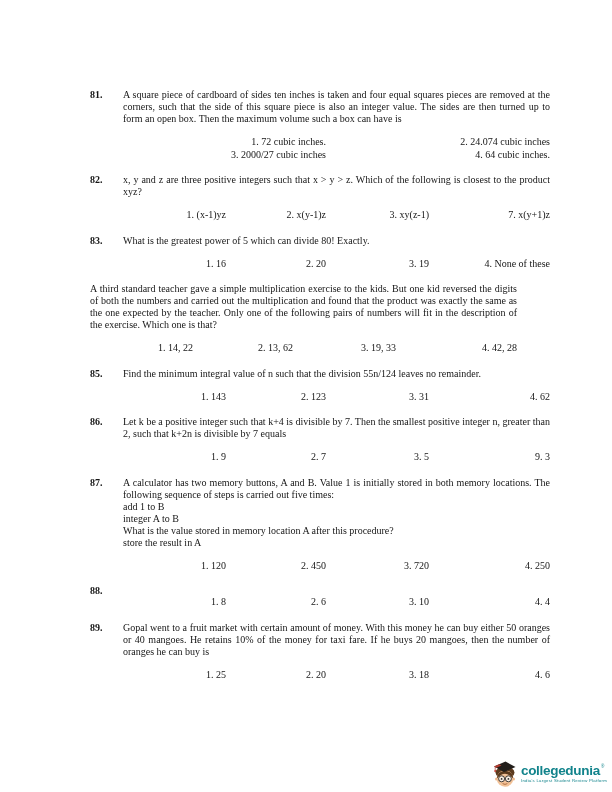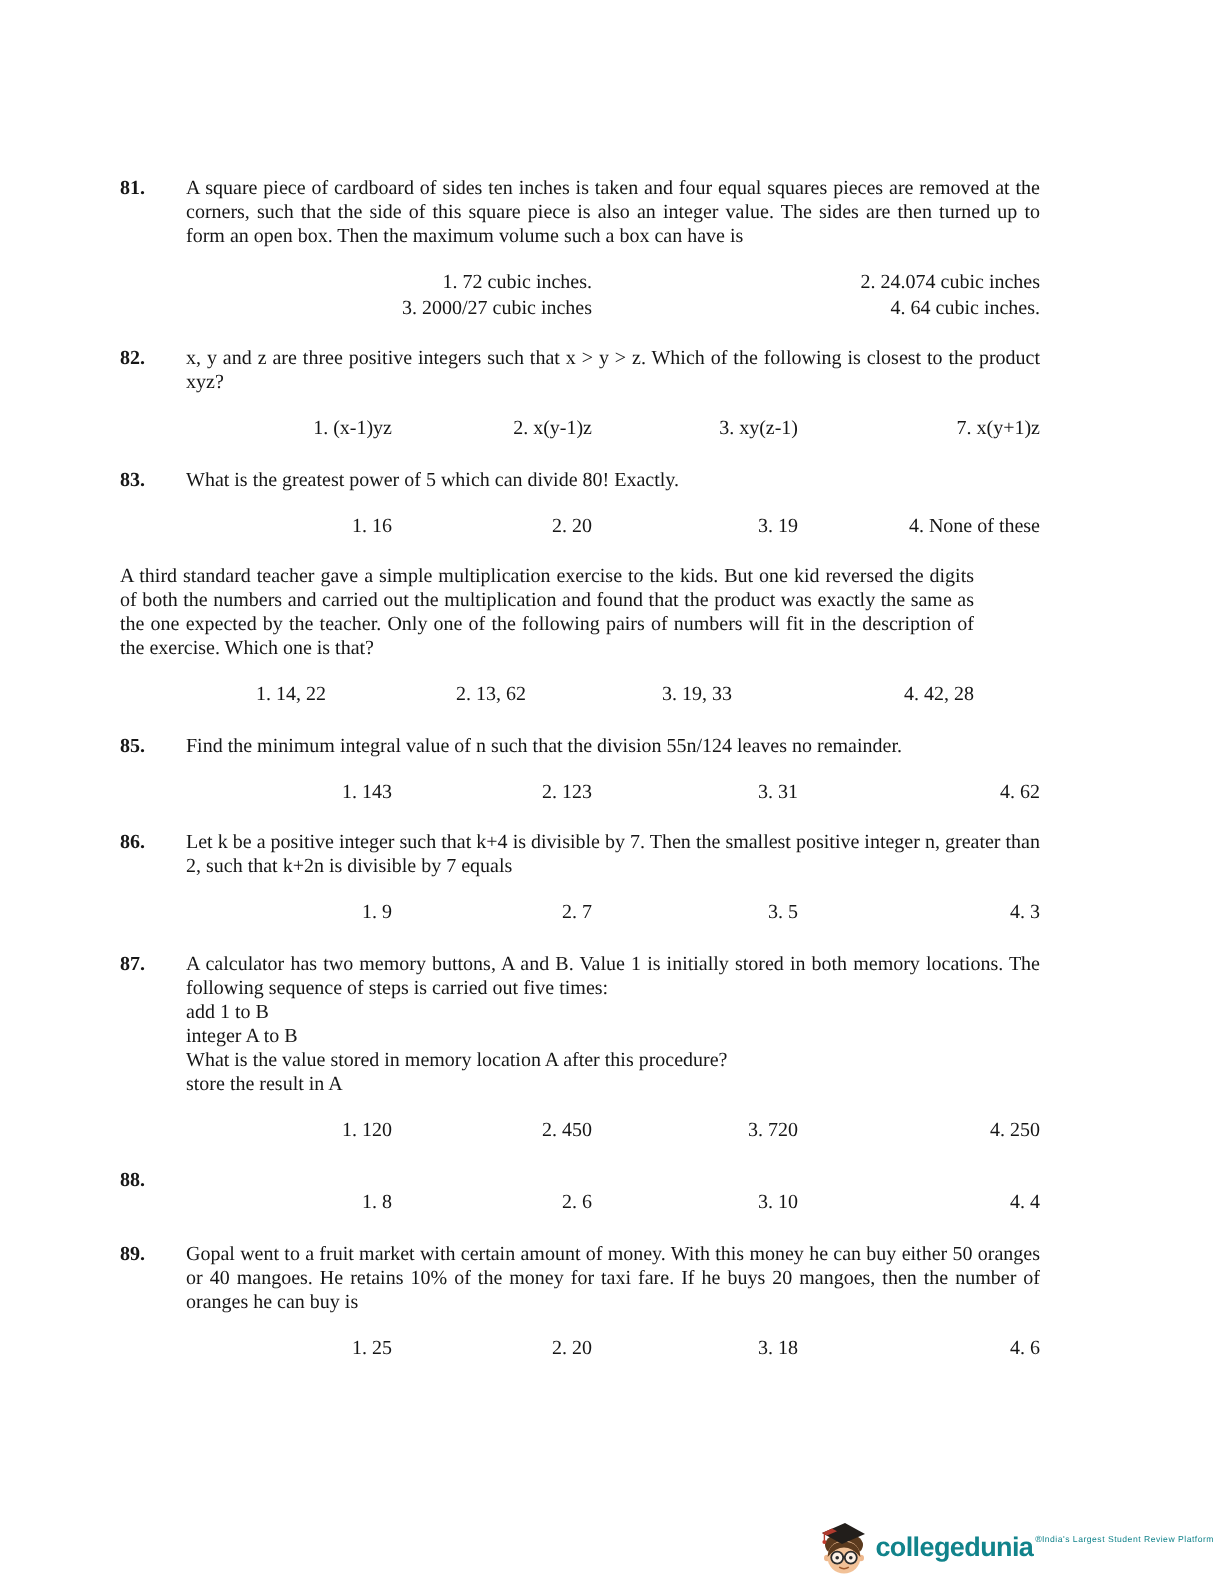--- a/index.html
+++ b/index.html
@@ -15,20 +15,21 @@
   .content {
     position: absolute;
     top: 89px;
     left: 0;
     right: 0;
   }
   .question {
     display: flex;
     padding-left: 60px;
     margin-bottom: 13px;
+    margin-left: 30px;
   }
   .q-num {
     width: 33px;
     flex-shrink: 0;
     font-weight: bold;
     font-size: 10px;
     line-height: 12px;
   }
   .q-body { width: 427px; }
   .q-body p {
@@ -52,21 +53,21 @@
     text-align: right;
   }
   .logo {
     position: absolute;
     right: 5px;
     bottom: 3px;
     display: flex;
     align-items: center;
     gap: 3px;
   }
-  .logo-text { display: flex; flex-direction: row; }
+  .logo-text { display: flex; flex-direction: column; }
   .brand-row { display: flex; align-items: flex-start; }
   .brand {
     font-family: "Liberation Sans", sans-serif;
     font-weight: 700;
     font-size: 13.5px;
     line-height: 14px;
     letter-spacing: -0.3px;
   }
   .reg-mark {
     font-family: "Liberation Sans", sans-serif;
@@ -148,21 +149,21 @@
         </div>
       </div>
       <div class="question">
         <div class="q-num">86.</div>
         <div class="q-body">
           <p>Let k be a positive integer such that k+4 is divisible by 7. Then the smallest positive integer n, greater than 2, such that k+2n is divisible by 7 equals</p>
           <div class="options cols-4">
             <span class="option">1. 9</span>
             <span class="option">2. 7</span>
             <span class="option">3. 5</span>
-            <span class="option">4. 3</span>
+            <span class="option">9. 3</span>
           </div>
         </div>
       </div>
       <div class="question">
         <div class="q-num">87.</div>
         <div class="q-body">
           <p>A calculator has two memory buttons, A and B. Value 1 is initially stored in both memory locations. The following sequence of steps is carried out five times:</p>
           <p>add 1 to B</p>
           <p>integer A to B</p>
           <p>What is the value stored in memory location A after this procedure?</p>

